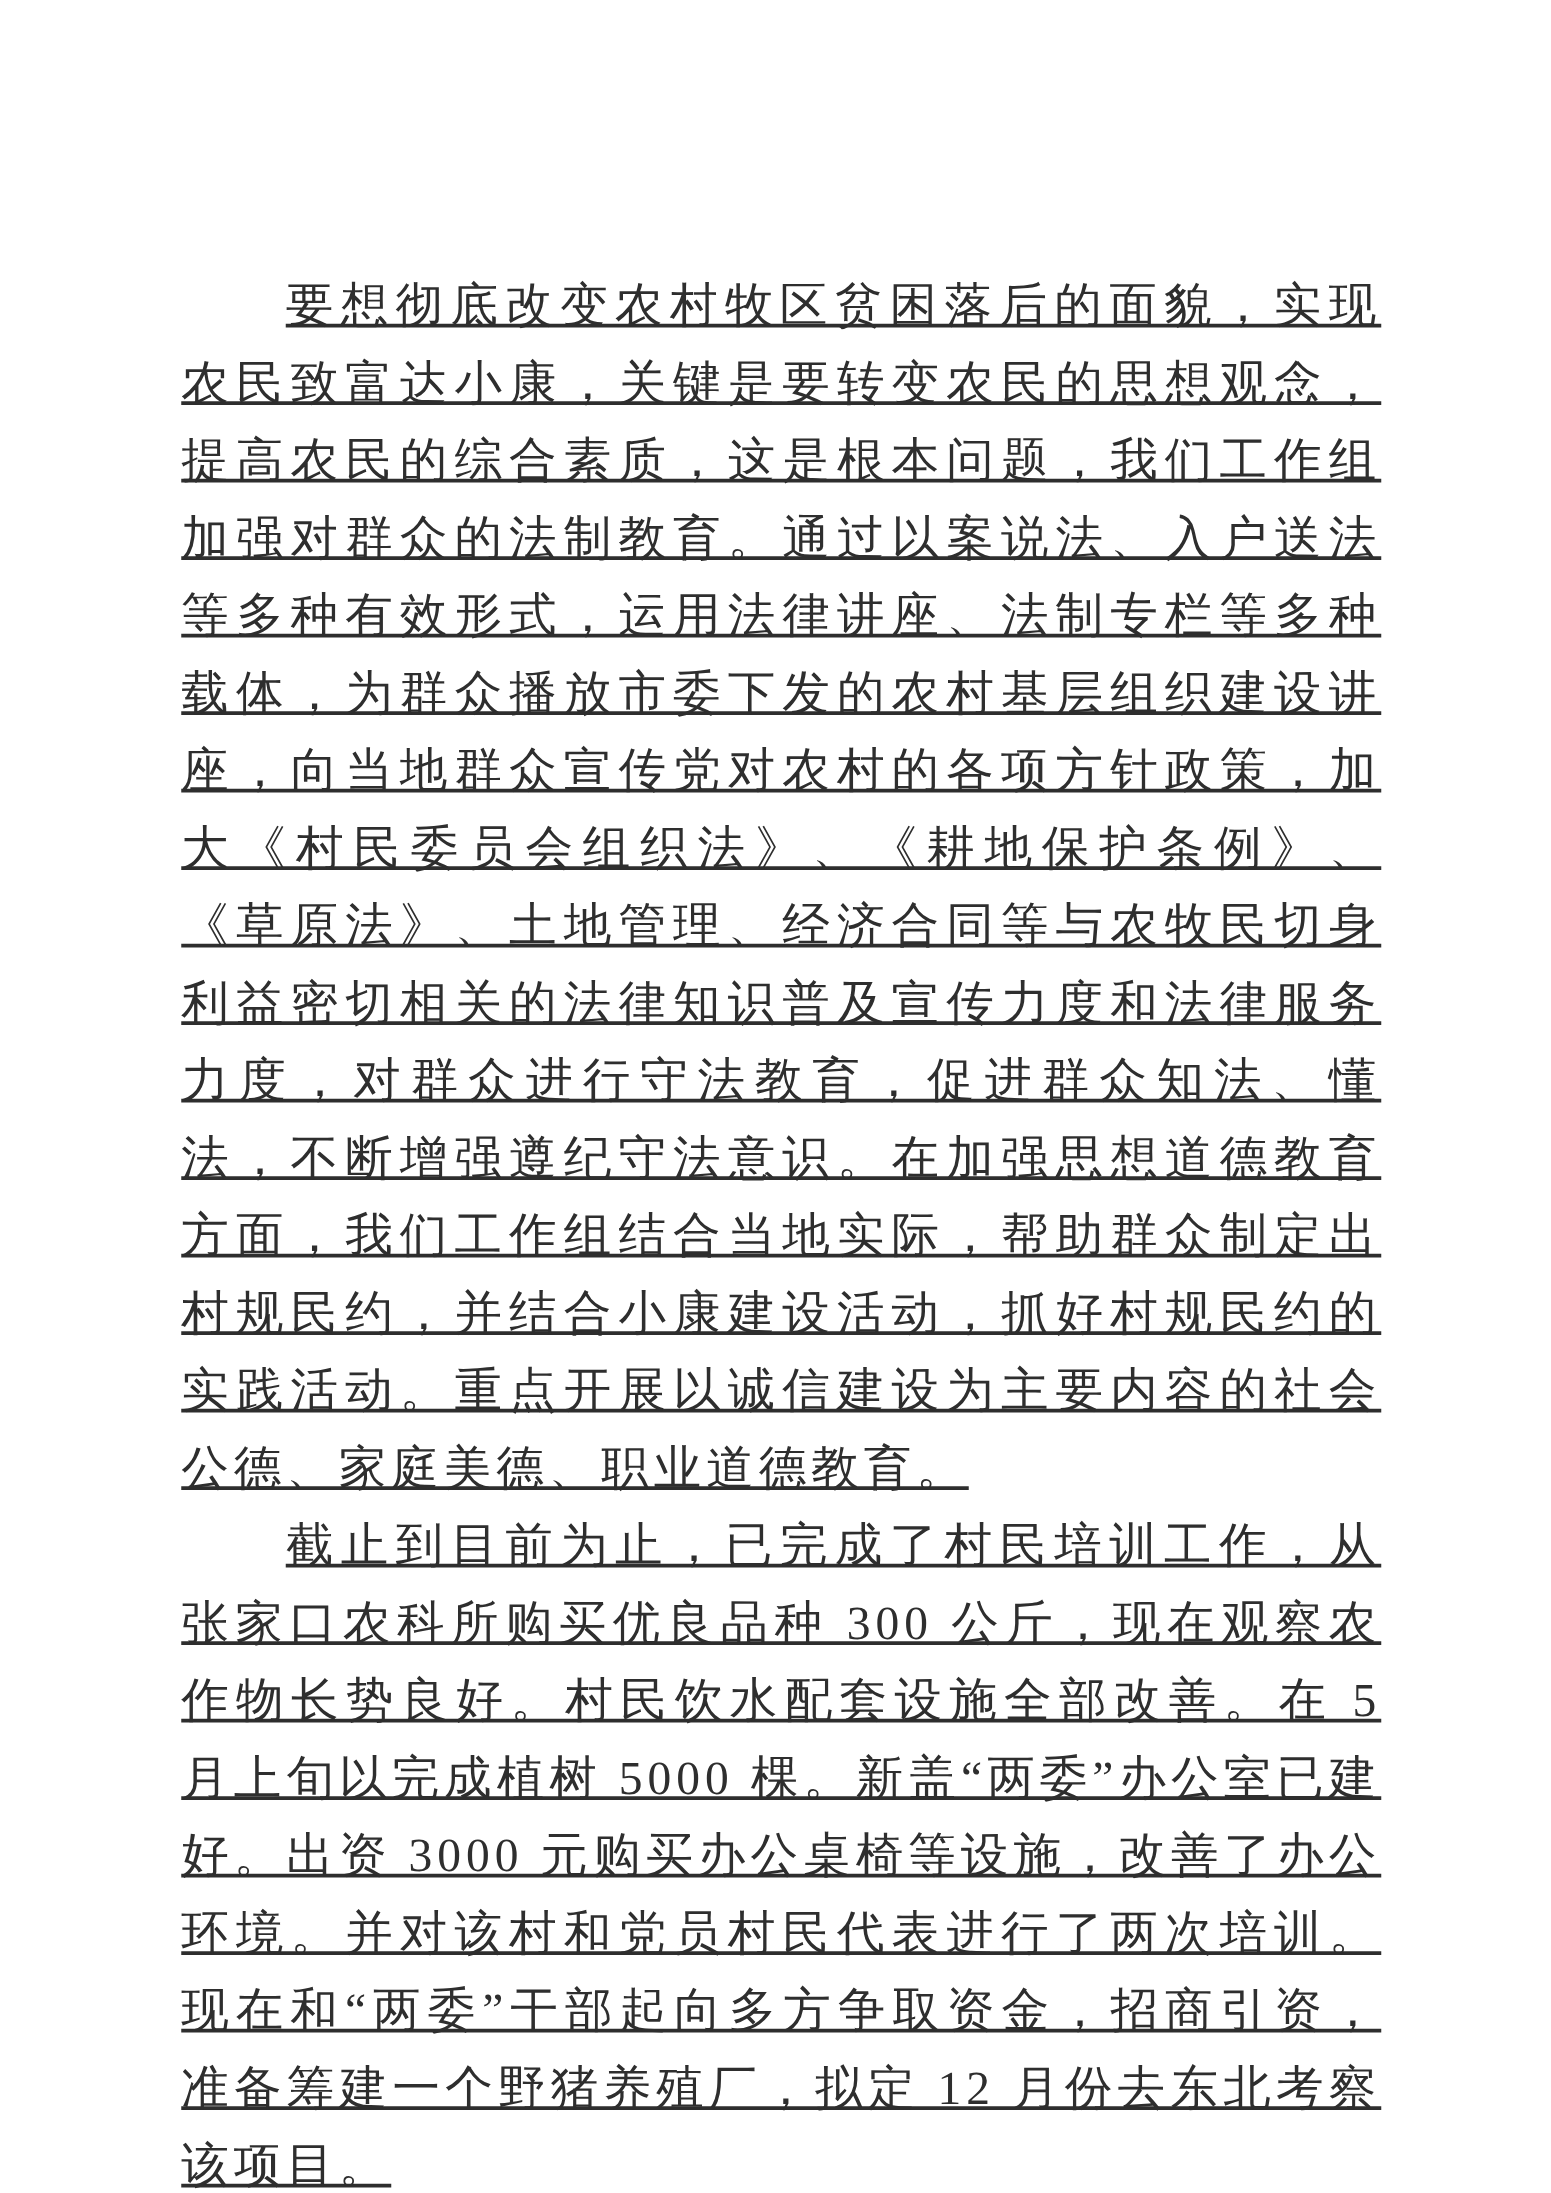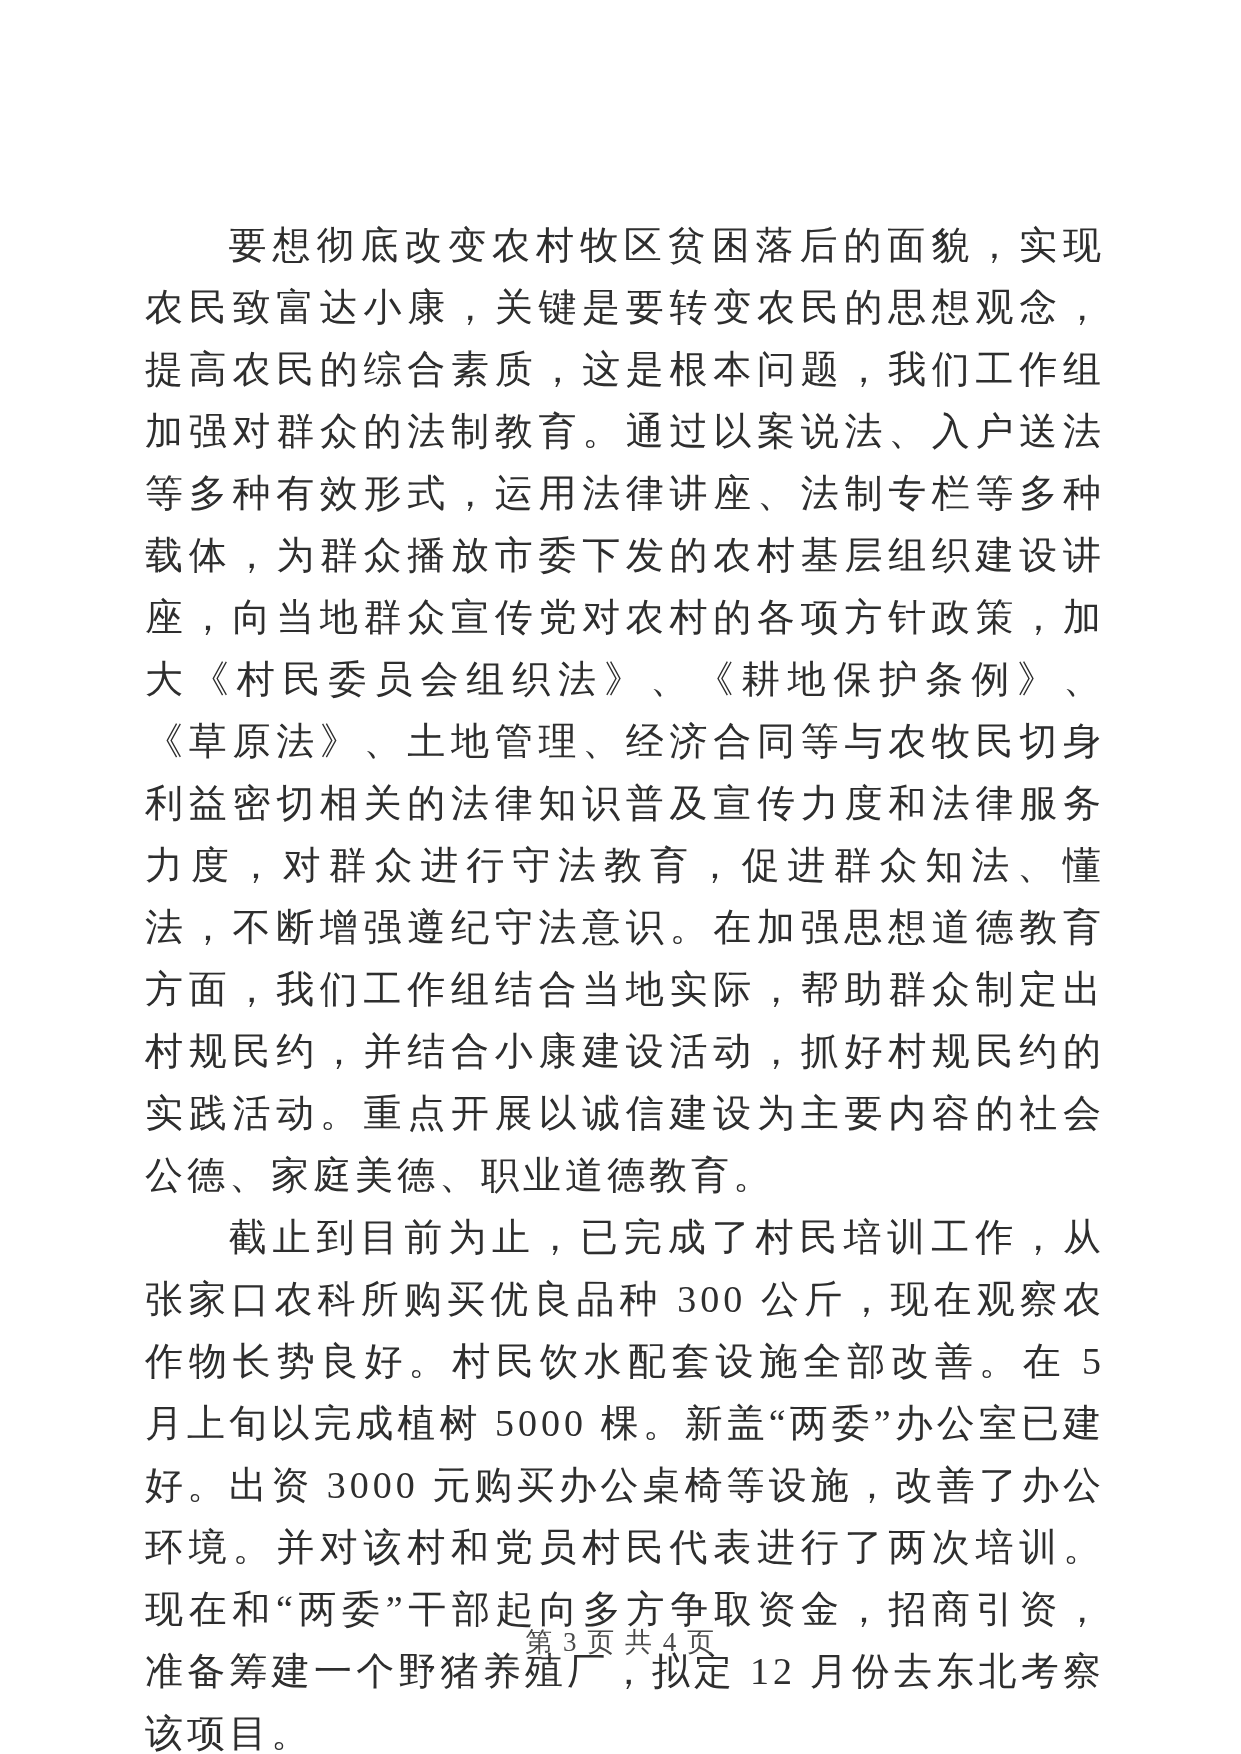--- a/index.html
+++ b/index.html
@@ -27,20 +27,21 @@
     font-weight: 400;
     line-height: 62px;
     letter-spacing: 4px;
     text-align: justify;
     text-justify: inter-ideograph;
   }
 
   .content p {
     text-indent: 2.2em;
     margin: 0;
+    text-decoration: underline;
   }
 
   .footer {
     position: absolute;
     left: 0;
     right: 0;
     bottom: 95px;
     text-align: center;
     color: #4a4a4a;
     font-size: 27px;
@@ -51,16 +52,13 @@
 </head>
 <body>
 
 <div class="page">
   <div class="content">
     <p>要想彻底改变农村牧区贫困落后的面貌，实现农民致富达小康，关键是要转变农民的思想观念，提高农民的综合素质，这是根本问题，我们工作组加强对群众的法制教育。通过以案说法、入户送法等多种有效形式，运用法律讲座、法制专栏等多种载体，为群众播放市委下发的农村基层组织建设讲座，向当地群众宣传党对农村的各项方针政策，加大《村民委员会组织法》、《耕地保护条例》、《草原法》、土地管理、经济合同等与农牧民切身利益密切相关的法律知识普及宣传力度和法律服务力度，对群众进行守法教育，促进群众知法、懂法，不断增强遵纪守法意识。在加强思想道德教育方面，我们工作组结合当地实际，帮助群众制定出村规民约，并结合小康建设活动，抓好村规民约的实践活动。重点开展以诚信建设为主要内容的社会公德、家庭美德、职业道德教育。</p>
     <p>截止到目前为止，已完成了村民培训工作，从张家口农科所购买优良品种 300 公斤，现在观察农作物长势良好。村民饮水配套设施全部改善。在 5 月上旬以完成植树 5000 棵。新盖“两委”办公室已建好。出资 3000 元购买办公桌椅等设施，改善了办公环境。并对该村和党员村民代表进行了两次培训。现在和“两委”干部起向多方争取资金，招商引资，准备筹建一个野猪养殖厂，拟定 12 月份去东北考察该项目。</p>
 
   </div>
 
-  <div class="footer">
-    <span>第 3 页 共 4 页</span>
-  </div>
 </div>
 
 </body></html>

